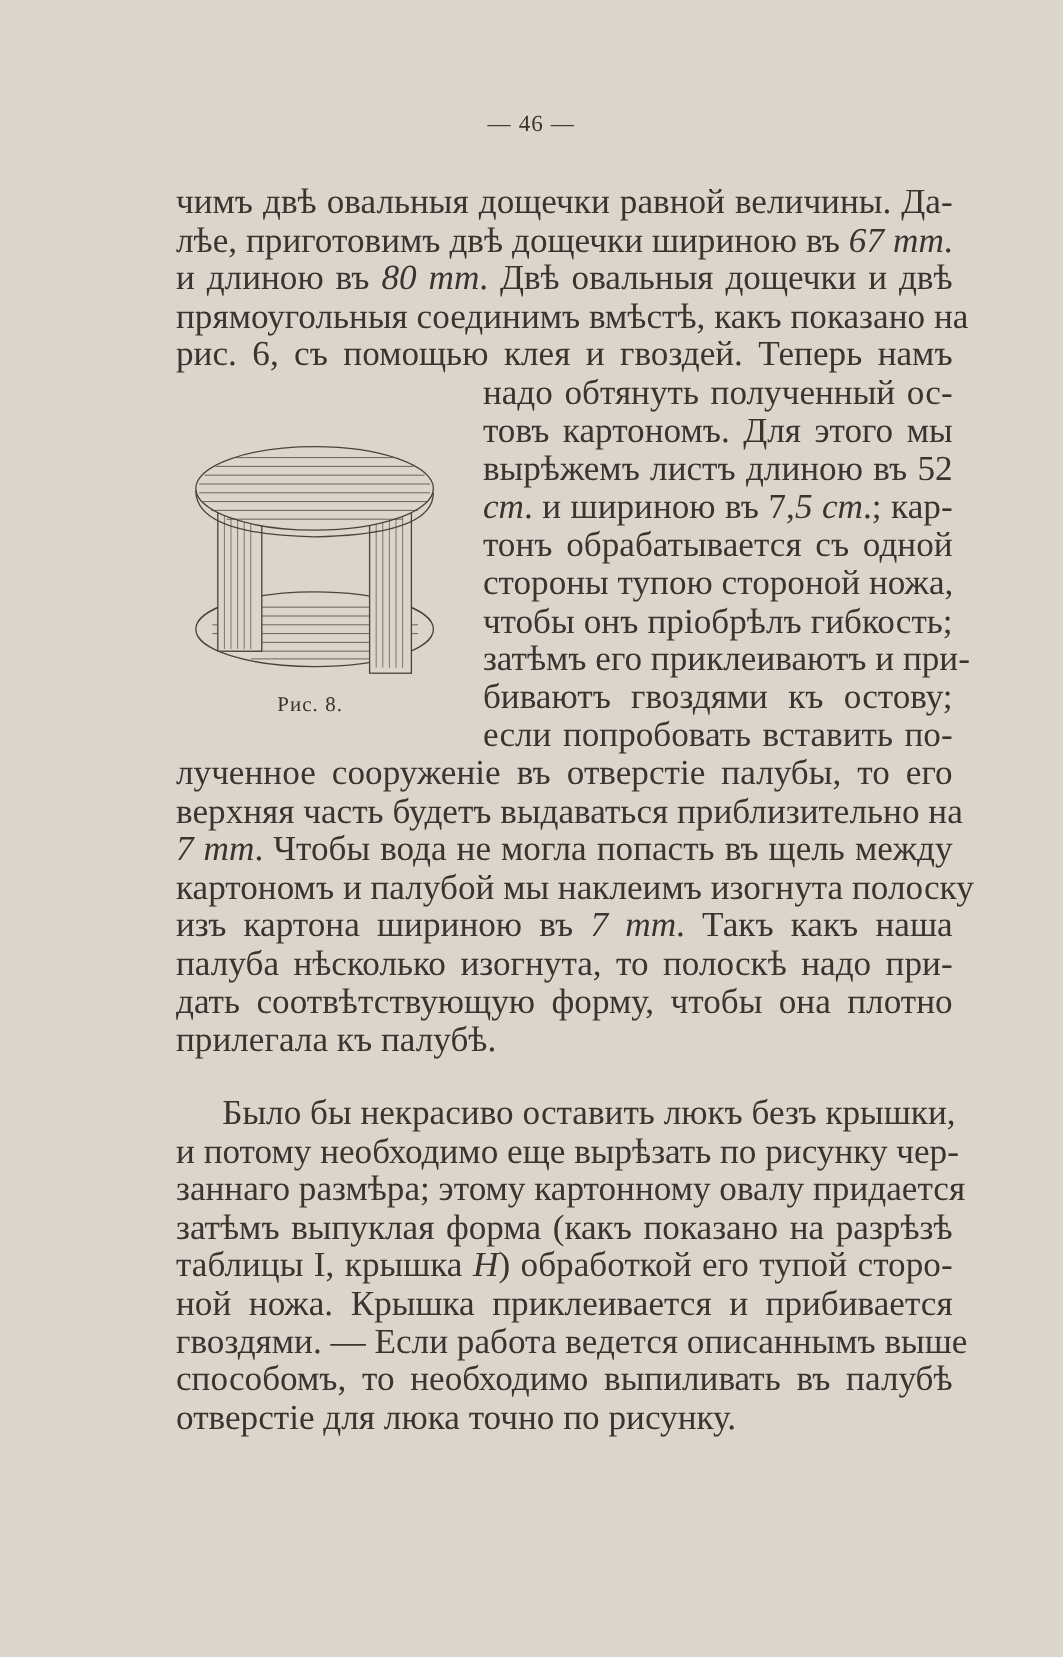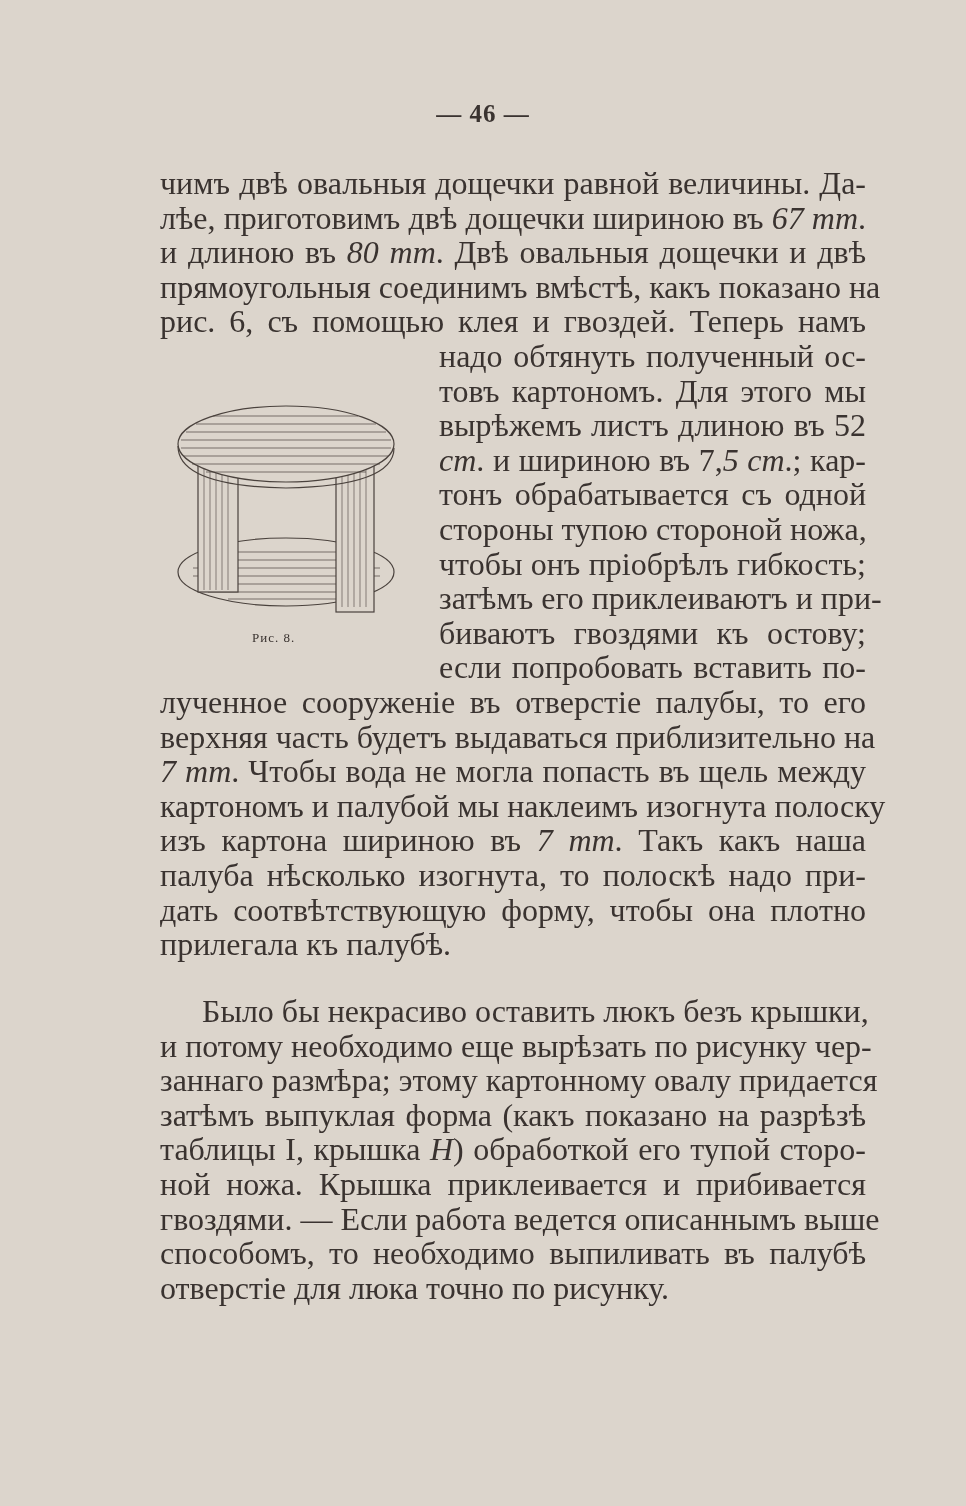--- a/index.html
+++ b/index.html
@@ -6,41 +6,41 @@
   body {
     width: 966px; height: 1506px;
     background: #dcd5cc;
     position: relative;
     overflow: hidden;
     font-family: "Liberation Serif", "DejaVu Serif", serif;
     color: #3a3330;
   }
   .page-number {
     position: absolute; top: 100px; left: 0; width: 966px;
-    text-align: center; font-size: 25px; letter-spacing: 1px; font-weight: bold;
+    text-align: center; font-size: 21px; letter-spacing: 1px;
   }
   .text-block {
     position: absolute; left: 160px; width: 706px;
     font-size: 32px; line-height: 34.6px;
   }
   .line {
     display: block; white-space: nowrap;
     text-align: justify; text-align-last: justify;
     height: 34.6px;
   }
   .line.last { text-align-last: left; }
   .line.indent { padding-left: 42px; }
   .narrow { left: 439px; width: 427px; }
   em { font-style: italic; }
   .figure {
     position: absolute; left: 168px; top: 392px; width: 236px; height: 230px;
   }
   .figure svg { width: 236px; height: 230px; }
   .caption {
-    position: absolute; left: 252px; top: 630px; font-size: 13px; letter-spacing: 1px;
+    position: absolute; left: 252px; top: 630px; font-size: 19px; letter-spacing: 1px;
   }
 </style>
 </head>
 <body>
 
 <div class="page-number">— 46 —</div>
 
 <div class="text-block" style="top:166px;">
   <span class="line">чимъ двѣ овальныя дощечки равной величины. Да-</span>
   <span class="line">лѣе, приготовимъ двѣ дощечки шириною въ <em>67</em> <em>mm</em>.</span>

